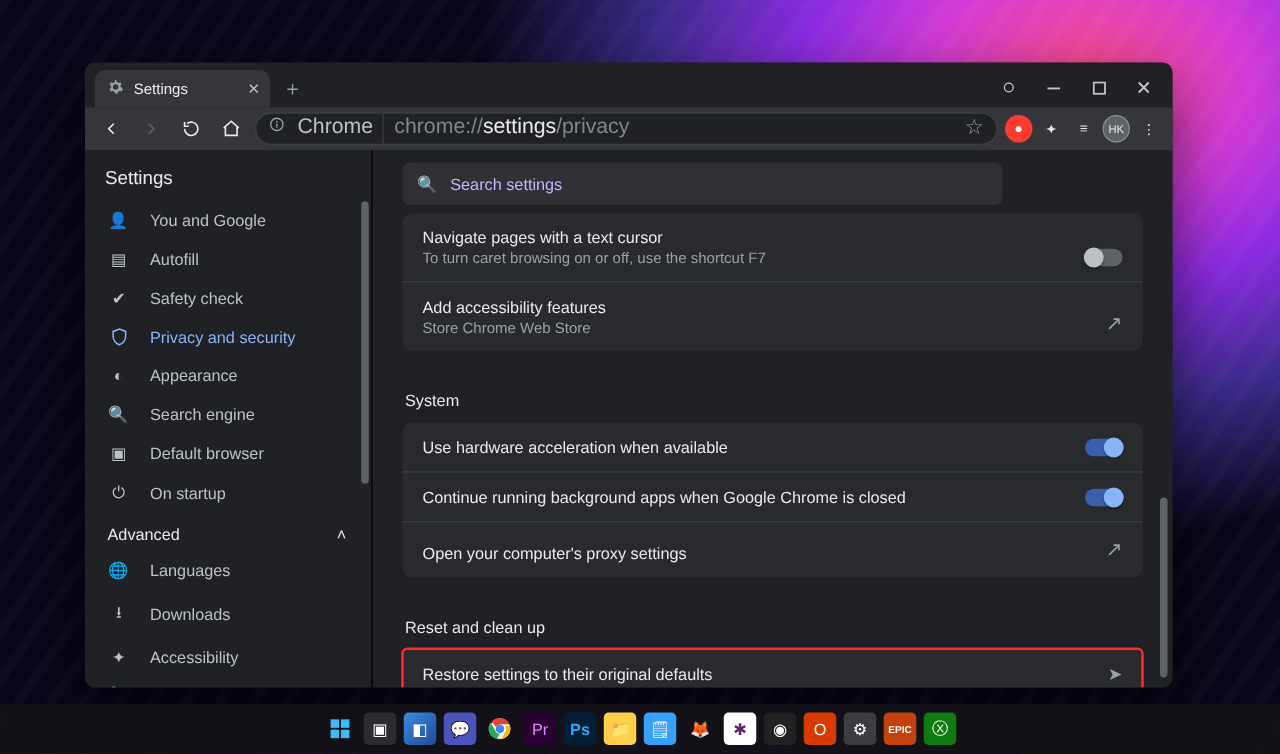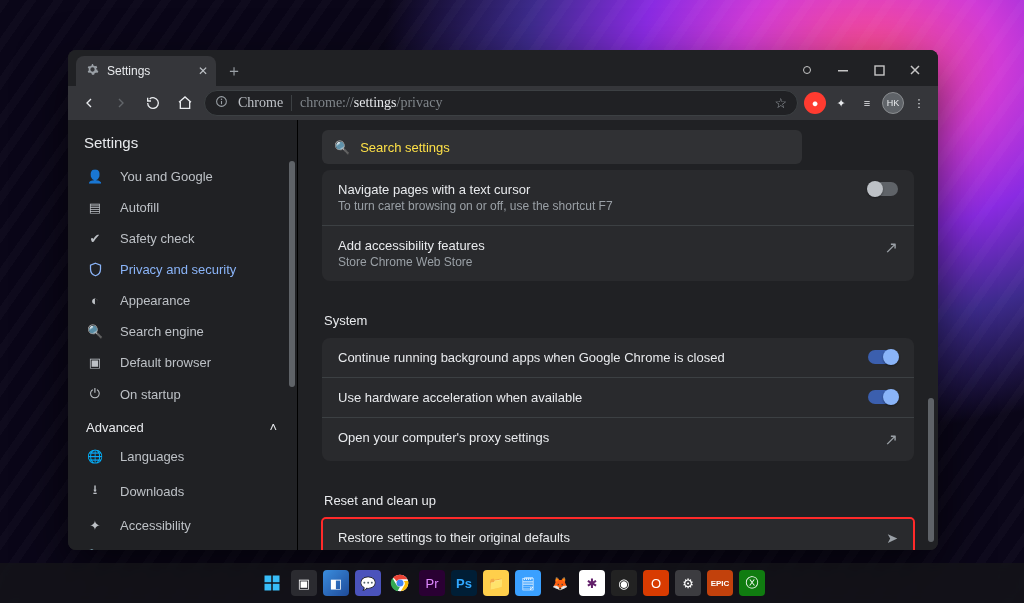--- a/index.html
+++ b/index.html
@@ -27,21 +27,21 @@
   .tabs { display:flex; align-items:flex-end; gap:6px; height:100%; }
   .tab { display:flex; align-items:center; gap:8px; height:30px; padding:0 28px 0 10px; background:#35363a; border-radius:8px 8px 0 0; font-size:12px; color:#e8eaed; position:relative; min-width:140px; }
   .tab .x { position:absolute; right:8px; top:50%; transform:translateY(-50%); font-size:12px; color:#bdc1c6; cursor:pointer; }
   .newtab { width:24px; height:24px; border-radius:50%; display:flex; align-items:center; justify-content:center; color:#9aa0a6; cursor:pointer; margin-bottom:3px; }
   .winbtns { display:flex; gap:2px; padding-bottom:4px; }
   .winbtn { width:34px; height:24px; display:flex; align-items:center; justify-content:center; color:#c6c6c6; cursor:pointer; }
   .dot { width:8px;height:8px;border:1.5px solid #c6c6c6;border-radius:50%; }
   .addrbar { height:34px; background:#35363a; display:flex; align-items:center; padding:0 8px; gap:6px; }
   .ibtn { width:26px;height:26px;display:flex;align-items:center;justify-content:center;color:#9aa0a6;cursor:pointer;border-radius:50%; }
   .ibtn svg { width:16px;height:16px; }
-  .url { flex:1; height:26px; background:#202124; border-radius:14px; display:flex; align-items:center; padding:0 10px; color:#9aa0a6; font-size:14px; gap:8px; border:1px solid #3c4043;font-family:Liberation Serif, serif; }
+  .url { flex:1; height:26px; background:#202124; border-radius:14px; display:flex; padding:0 10px; color:#9aa0a6; font-size:17px; gap:8px; border:1px solid #3c4043; }
   .url .chip { padding:0 8px 0 2px; border-right:1px solid #3c4043; color:#bdc1c6; }
   .url .pale { color:#80868b; }
   .url .bold { color:#e8eaed; }
   .exts { display:flex; align-items:center; gap:4px; }
   .ext { width:22px;height:22px;border-radius:50%;display:flex;align-items:center;justify-content:center;font-size:11px;cursor:pointer; }
   
   .content { flex:1; display:flex; min-height:0; background:#202124; }
   .sidebar { width:230px; border-right:1px solid #000; display:flex; flex-direction:column; }
   .side-title { padding:14px 16px 10px; font-size:15px; color:#e8eaed; }
   .side-scroll { flex:1; overflow:hidden; position:relative; }
@@ -49,21 +49,21 @@
   .srow.active { color:#8ab4f8; }
   .srow .ic { width:18px; display:flex; justify-content:center; }
   .adv { display:flex; justify-content:space-between; align-items:center; padding:10px 20px 6px 18px; font-size:13px; color:#e8eaed; cursor:pointer; }
   .side-scrollbar { position:absolute; right:2px; top:0; width:6px; height:100%; }
   .thumb { position:absolute; right:0; width:6px; background:#5f6368; border-radius:3px; }
   .main { flex:1; display:flex; flex-direction:column; min-width:0; }
   .searchwrap { padding:10px 24px 6px; }
   .search { width:480px; height:34px; background:#303134; border-radius:6px; display:flex; align-items:center; gap:10px; padding:0 12px; color:#9aa0a6; font-size:13px; }
   .panel { flex:1; overflow:hidden; position:relative; padding:0 24px 14px; }
   .card { background:#292a2d; border-radius:8px; margin-bottom:16px; }
-  .row { display:flex; align-items:flex-start; justify-content:space-between; padding:12px 16px; border-top:1px solid #3c4043; cursor:pointer; }
+  .row { display:flex; align-items:flex-end; justify-content:space-between; padding:12px 16px; border-top:1px solid #3c4043; cursor:pointer; }
   .row:first-child { border-top:none; }
   .row .txt { font-size:13px; color:#e8eaed; }
   .row .sub { font-size:12px; color:#9aa0a6; margin-top:2px; }
   .sect { font-size:13px; color:#e8eaed; padding:16px 2px 10px; }
   .toggle { width:30px; height:14px; border-radius:8px; position:relative; }
   .toggle .knob { position:absolute; width:16px; height:16px; border-radius:50%; top:-1px; box-shadow:0 1px 2px rgba(0,0,0,.4); }
   .toggle.off { background:#5f6368; } .toggle.off .knob{ left:-1px; background:#bdc1c6; }
   .toggle.on { background:#3b5fae; } .toggle.on .knob{ right:-1px; background:#8ab4f8; }
   .open { color:#9aa0a6; }
   .chev { color:#9aa0a6; font-size:14px; }
@@ -228,21 +228,21 @@
         <div class="side-scrollbar">
             <div class="thumb" style="top:0;height:58%"></div>
           </div>
       </div>
     </div>
 
     <div class="main">
       <div class="searchwrap">
         <div class="search">
           <span>🔍</span>
-          <span style="color:#fde047">Search settings</span>
+          <span style="color:#c4b5fd">Search settings</span>
         </div>
       </div>
 
       <div class="panel">
 
         <div class="card">
           <div class="row">
             <div>
               <div class="txt">Navigate pages with a text cursor</div>
               <div class="sub">To turn caret browsing on or off, use the shortcut F7</div>
@@ -256,27 +256,27 @@
               <div class="txt">Add accessibility features</div>
               <div class="sub">Store Chrome Web Store</div>
             </div>
             <span class="open">↗</span>
           </div>
         </div>
 
         <div class="sect">System</div>
         <div class="card">
           <div class="row">
-            <div class="txt">Continue running background apps when Google Chrome is closed</div>
+            <div class="txt">Use hardware acceleration when available</div>
             <div class="toggle on">
                 <div class="knob"></div>
               </div>
           </div>
           <div class="row">
-            <div class="txt">Use hardware acceleration when available</div>
+            <div class="txt">Continue running background apps when Google Chrome is closed</div>
             <div class="toggle on">
                 <div class="knob"></div>
               </div>
           </div>
           <div class="row">
             <div class="txt">Open your computer's proxy settings</div>
             <span class="open">↗</span>
           </div>
         </div>
 

